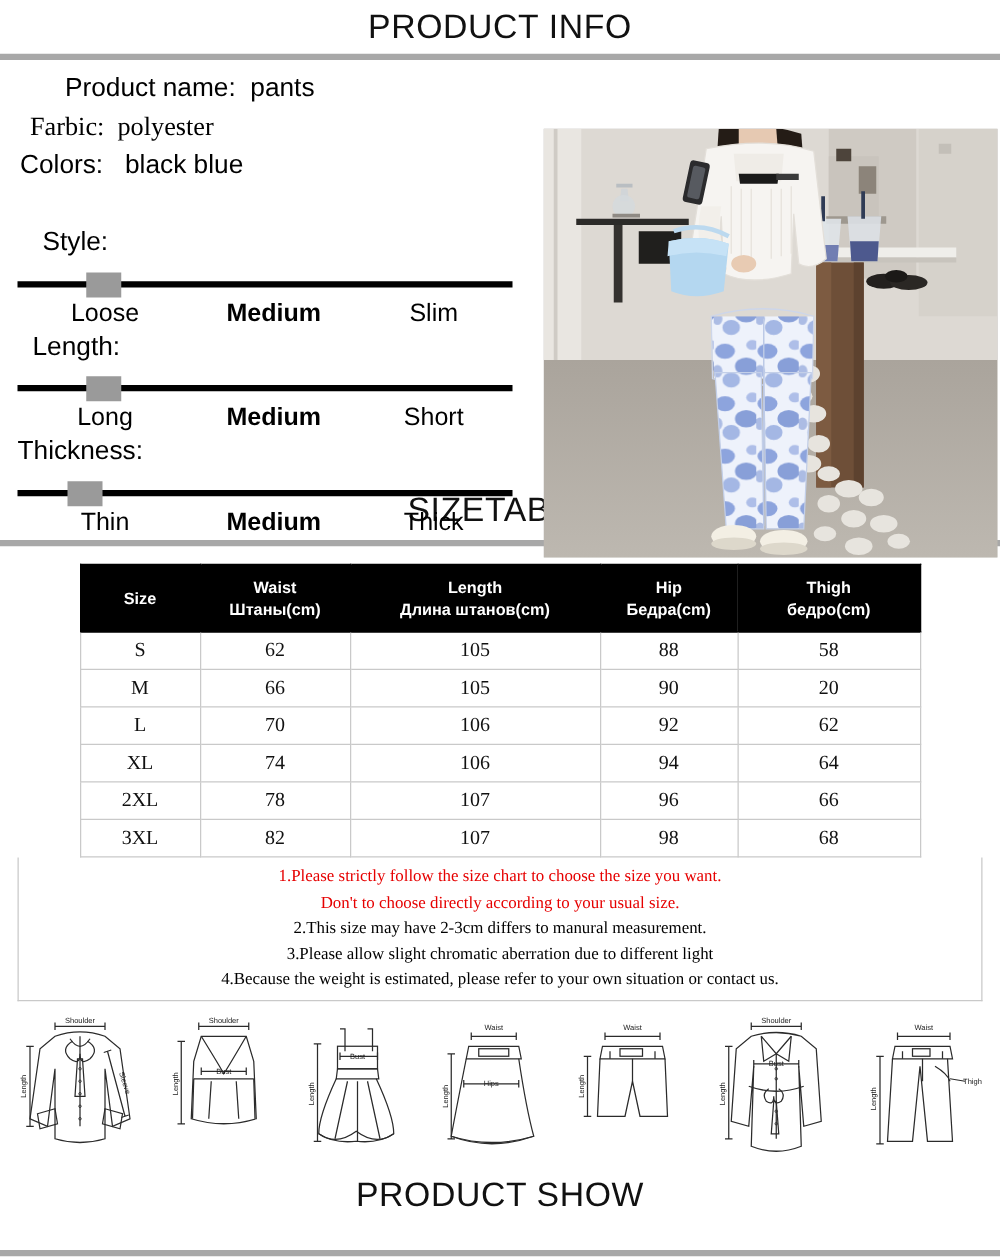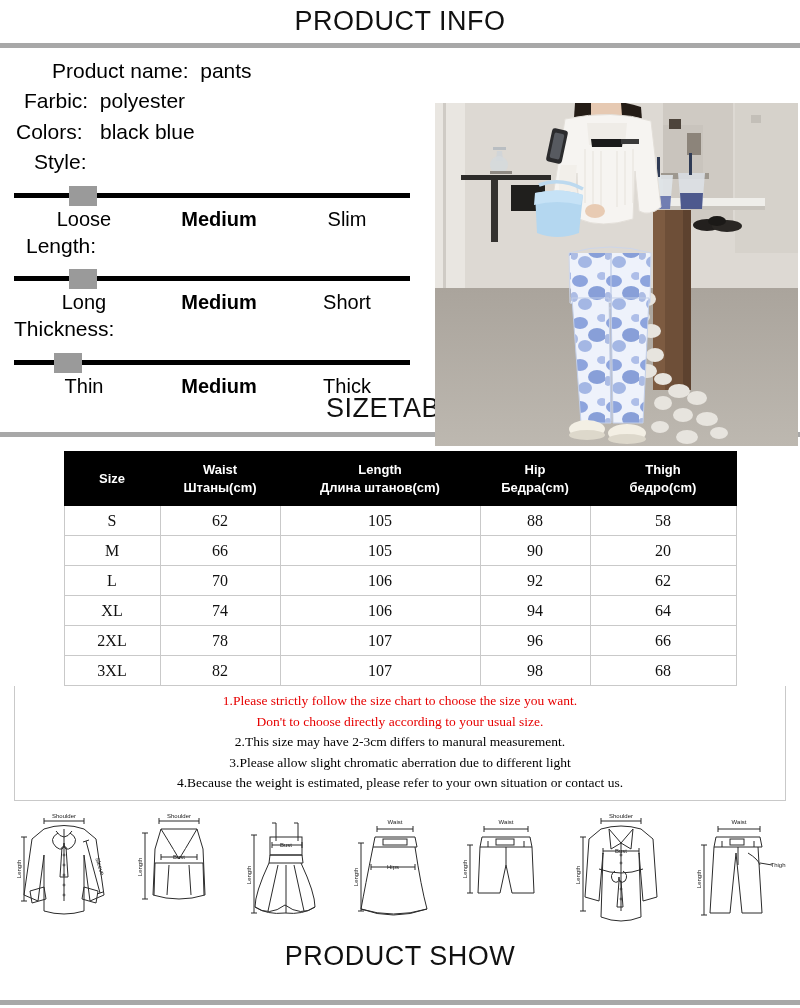--- a/index.html
+++ b/index.html
@@ -38,23 +38,23 @@
     width: 432px;
     padding-left: 14px;
   }
   .spec-line {
     font-size: 21px;
     color: #000;
     line-height: 1.45;
     white-space: pre;
   }
   .spec-line.i1 { padding-left: 4px; margin-left: 34px; }
-  .spec-line.i2 { padding-left: 10px; }
+  .spec-line.i2 { padding-left: 10px; font-family: Liberation Serif, serif; }
   .spec-line.i3 { padding-left: 2px; }
-  .spec-line.i4 { padding-left: 20px; }
+  .spec-line.i4 { padding-left: 20px; margin-top: 32px; }
   .spec-line.i5 { padding-left: 12px; }
   .spec-line.i6 { padding-left: 0px; }
 
   .slider {
     position: relative;
     height: 22px;
     margin: 6px 0 0 0;
     width: 396px;
   }
   .slider .track {

